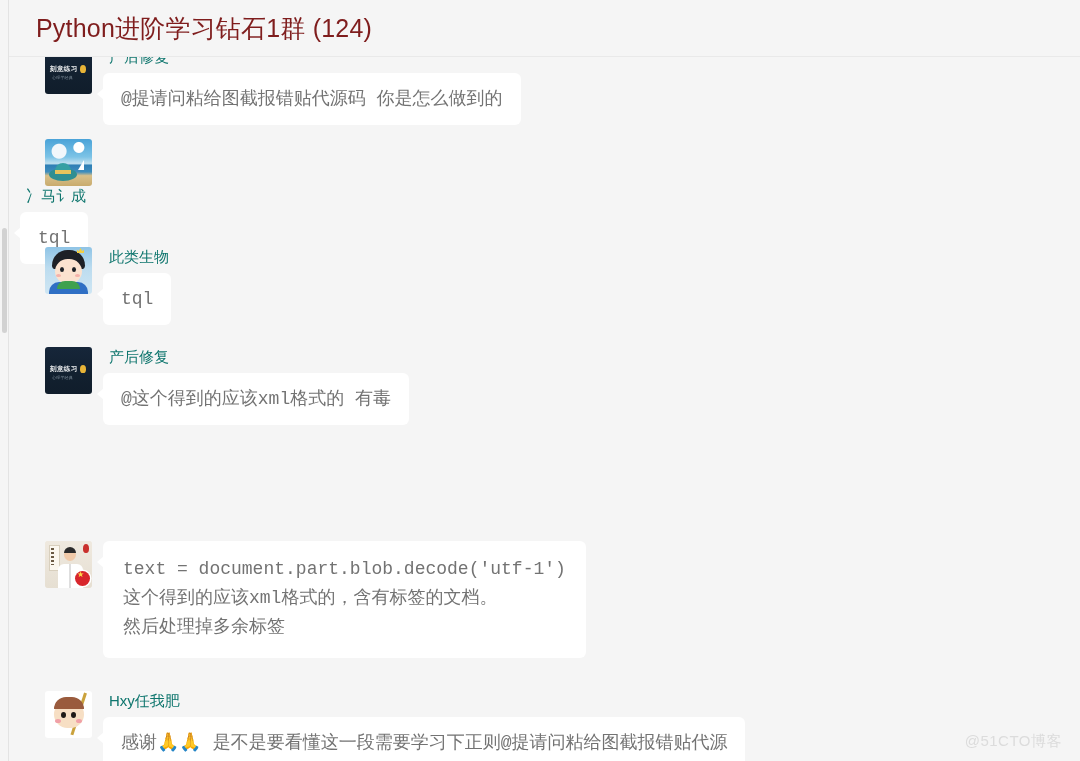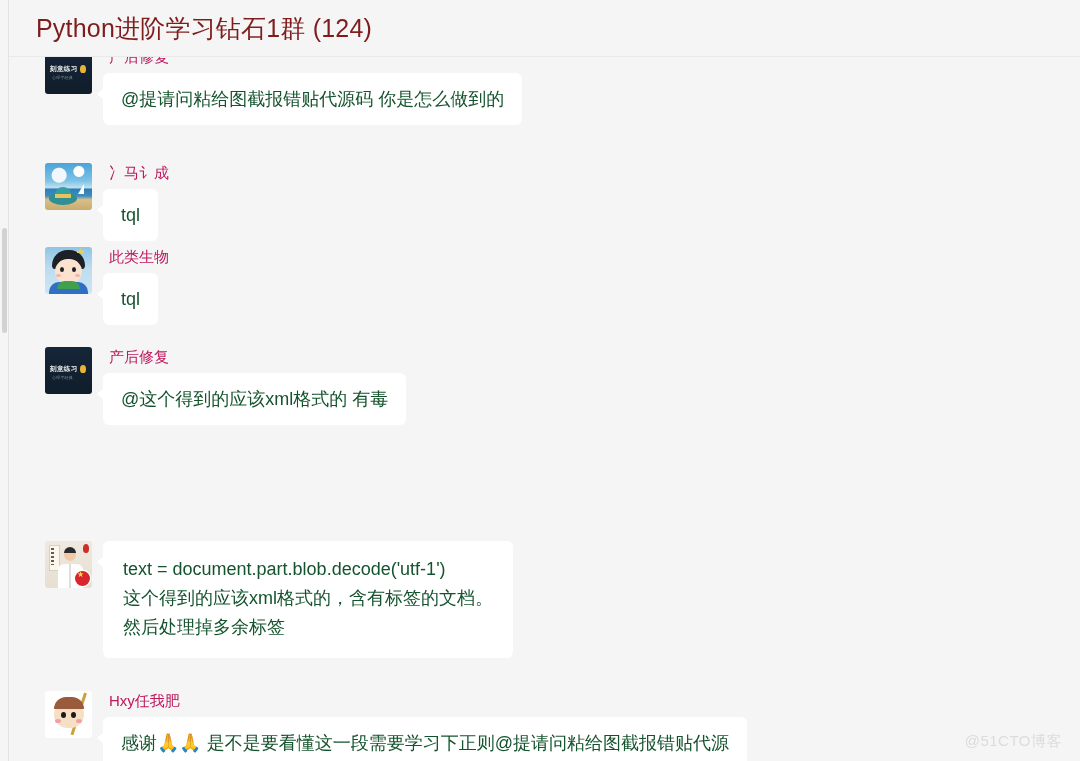--- a/index.html
+++ b/index.html
@@ -100,56 +100,57 @@
     margin-left: 11px;
     display: flex;
     flex-direction: column;
     align-items: flex-start;
     max-width: 900px;
   }
 
   .sender-name {
     font-size: 15px;
     line-height: 20px;
-    color: #be185d;
+    color: #0f766e;
     margin: 0 0 6px 6px;
     white-space: nowrap;
   }
 
   .bubble {
     position: relative;
     background: #ffffff;
     border-radius: 6px;
     padding: 12px 18px 12px 18px;
     font-size: 18px;
     line-height: 28px;
-    color: #14532d;
+    color: #737373;
     box-shadow: 0 0 0 0 rgba(0,0,0,0);
     white-space: pre-wrap;
     word-break: break-word;
+    font-family: Liberation Mono, monospace;
   }
   .bubble::before {
     content: "";
     position: absolute;
     left: -6px;
     top: 15px;
     width: 0; height: 0;
     border-top: 6px solid transparent;
     border-bottom: 6px solid transparent;
     border-right: 7px solid #ffffff;
   }
   .bubble.code {
     font-size: 18px;
     line-height: 29px;
     padding: 14px 20px 16px 20px;
   }
 
   
   #row-0 { top: -10px; }
-  #row-1 { top: 106px; }
+  #row-1 { top: 82px; flex-direction: column; }
   #row-2 { top: 190px; text-align: center; }
   #row-3 { top: 290px; }
   #row-4 { top: 388px; }
   #row-5 { top: 484px; }
   #row-6 { top: 634px; }
 
   
   .av-book {
     background:
       linear-gradient(180deg, #16263a 0%, #12202f 60%, #101d2b 100%);

